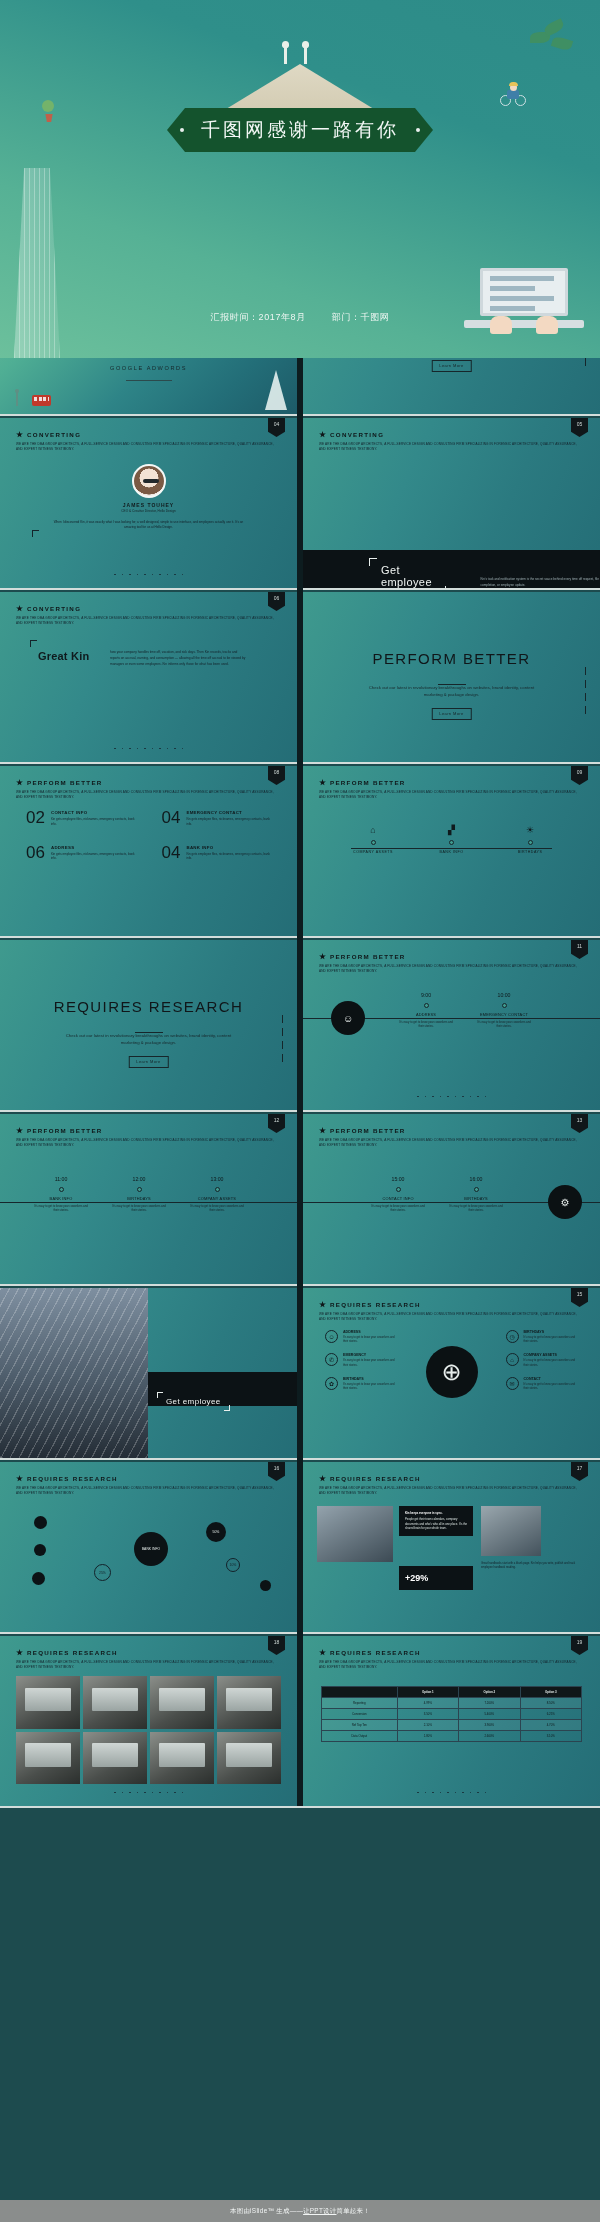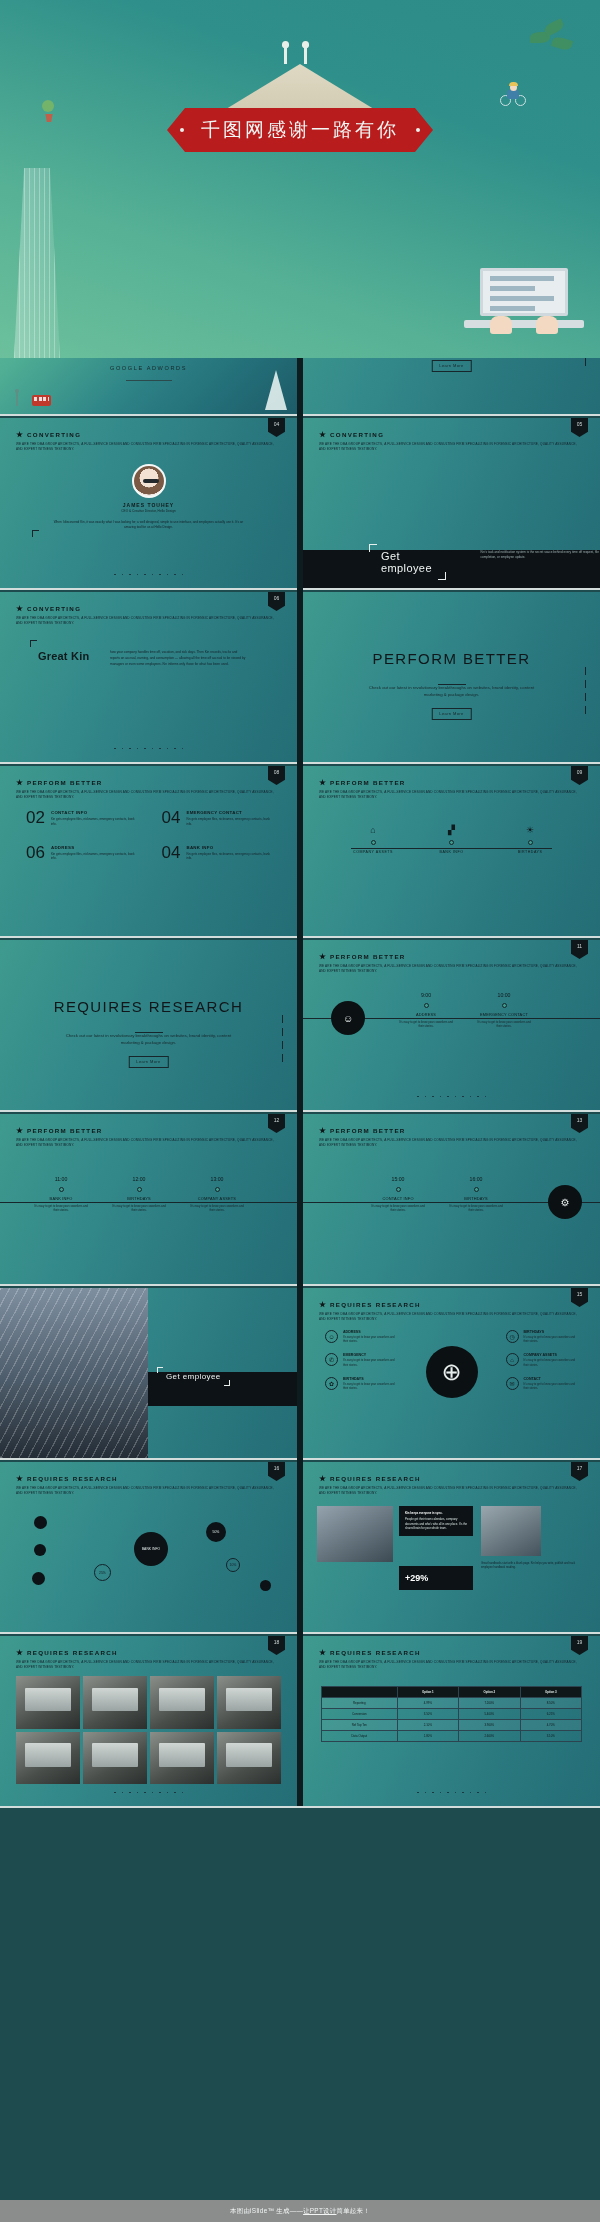--- a/index.html
+++ b/index.html
@@ -108,21 +108,21 @@
   
   .avatar{position:absolute;left:50%;transform:translateX(-50%);top:46px;width:34px;height:34px;border-radius:50%;
     background:radial-gradient(circle at 50% 40%, #f3e2d4 0 40%, #7a5a44 41% 70%, #efe7e0 71%);
     border:2px solid #f4f8f6;overflow:hidden;}
   .avatar::after{content:"";position:absolute;left:9px;top:13px;width:16px;height:4px;background:#22282b;border-radius:2px;}
   .pname{position:absolute;left:0;right:0;top:84px;text-align:center;font-size:5px;font-weight:bold;letter-spacing:1px;color:#111a1c;}
   .prole{position:absolute;left:0;right:0;top:91px;text-align:center;font-size:3.2px;color:#16262a;}
   .quote{position:absolute;left:50px;right:50px;top:102px;text-align:center;font-size:3.1px;line-height:1.7;color:#13222a;}
   .qbrk{position:absolute;width:7px;height:7px;border-left:1px solid #14242a;border-top:1px solid #14242a;}
 
-  .darkband{position:absolute;left:0;right:0;bottom:0;height:38px;background:#0c1215;display:flex;align-items:flex-start;}
+  .darkband{position:absolute;left:0;right:0;bottom:0;height:38px;background:#0c1215;display:flex;align-items:flex-end;}
   .darkband .gl{margin-left:78px;color:#f2f6f4;font-size:11px;font-weight:300;letter-spacing:.4px;position:relative;}
   .darkband .gtext{margin-left:46px;color:#9fb0b4;font-size:3.1px;line-height:1.75;max-width:150px;}
   .corner{position:absolute;width:8px;height:8px;}
   .corner.tl{border-left:1px solid #e9efed;border-top:1px solid #e9efed;left:-12px;top:-6px;}
   .corner.br{border-right:1px solid #e9efed;border-bottom:1px solid #e9efed;right:-12px;bottom:-6px;}
 
   .tellkin{position:absolute;left:38px;top:58px;font-size:11px;font-weight:bold;color:#0f1a1d;letter-spacing:.2px;}
   .tellkin-p{position:absolute;left:110px;top:58px;right:50px;font-size:3.2px;line-height:1.8;color:#13222a;}
 
   
@@ -189,21 +189,21 @@
     background:linear-gradient(#cfd6d4,#9aa4a2);border-radius:1px;}
 
   
   .tbl{position:absolute;left:18px;right:18px;top:40px;border-collapse:collapse;width:calc(100% - 36px);}
   .tbl th,.tbl td{border:.5px solid #2b4450;font-size:2.9px;padding:3px 2px;text-align:center;color:#0f1a1d;}
   .tbl th{background:#101719;color:#e7eeec;font-weight:bold;}
   .tbl tr:nth-child(even) td{background:rgba(255,255,255,.06);}
 
   
   #s22{left:0;top:1842;width:600px;height:358px;}
-  .ty-ribbon{position:absolute;left:50%;transform:translateX(-50%);top:108px;background:#b91c1c;
+  .ty-ribbon{position:absolute;left:50%;transform:translateX(-50%);top:108px;background:#14532d;
     padding:9px 34px;color:#f2f7f5;font-size:19px;letter-spacing:3px;white-space:nowrap;
     clip-path:polygon(18px 0,calc(100% - 18px) 0,100% 50%,calc(100% - 18px) 100%,18px 100%,0 50%);}
   .ty-ribbon i{position:absolute;top:50%;transform:translateY(-50%);width:4px;height:4px;border-radius:50%;background:#e8efed;}
   .ty-ribbon i.l{left:13px;} .ty-ribbon i.r{right:13px;}
   .ty-meta{position:absolute;left:0;right:0;bottom:34px;text-align:center;color:#eef6f2;font-size:9px;letter-spacing:.6px;}
   .ty-meta .gap{display:inline-block;width:26px;}
   .bridge2{position:absolute;left:50%;transform:translateX(-50%);top:64px;width:210px;height:64px;
     background:linear-gradient(#dfd9c4,#cfc7ad);clip-path:polygon(50% 0,100% 100%,0 100%);}
   .lamp2{position:absolute;width:3px;height:18px;background:#e9efe8;top:46px;}
   .lamp2::before{content:"";position:absolute;left:-2px;top:-5px;width:7px;height:7px;background:#e9efe8;border-radius:50% 50% 40% 40%;}
@@ -800,20 +800,23 @@
       <div class="scr">
           <div class="bar m"></div>
           <div class="bar s"></div>
           <div class="bar m"></div>
           <div class="bar s"></div>
         </div>
       <div class="base"></div>
       <div class="hand" style="left:26px"></div>
       <div class="hand" style="left:72px"></div>
     </div>
+    <div class="ty-meta">
+      <span>汇报时间：2017年8月</span><span class="gap"></span><span>部门：千图网</span>
+    </div>
   </div>
 
   <div class="footbar">
     <span>本图由iSlide™ 生成——</span>
       <u>让PPT设计</u>
       <span>简单起来！</span>
   </div>
 
 </div>
 

